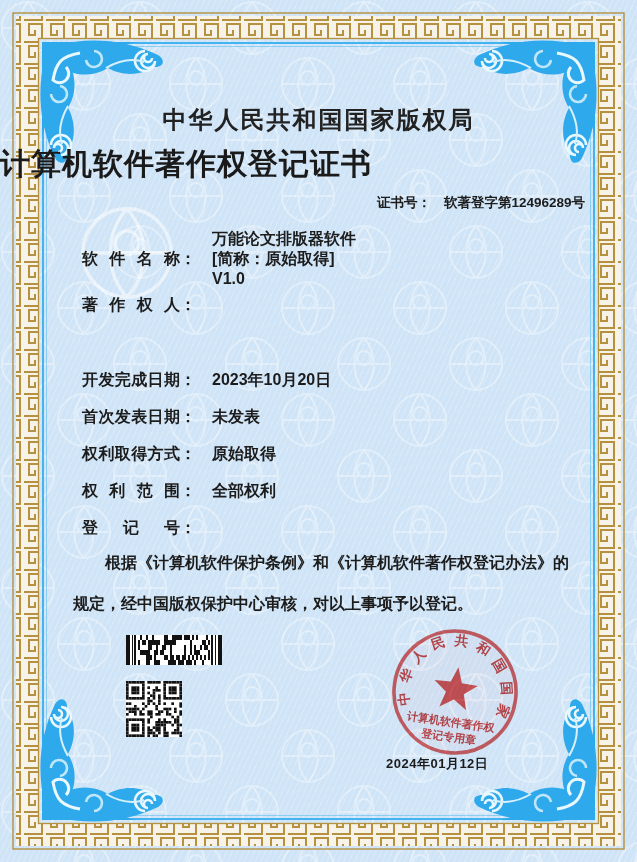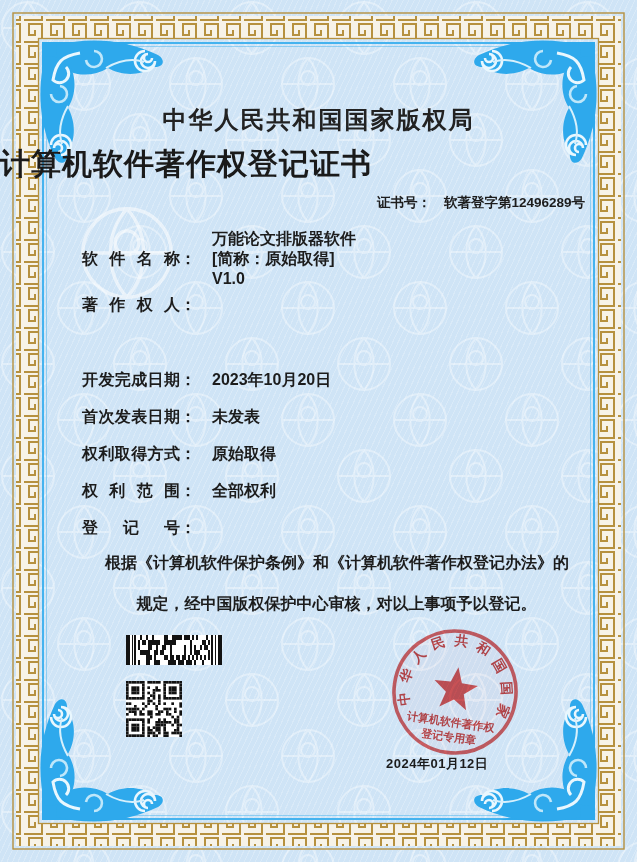--- a/index.html
+++ b/index.html
@@ -31,21 +31,21 @@
   }
   .row .lbl{width:98px;text-align:justify;text-align-last:justify;}
   .row .colon{width:16px;}
   .row .val{margin-left:16px;white-space:nowrap;}
   .statement{
     position:absolute;left:73px;top:554px;width:527px;
     font-size:16px;line-height:20px;font-weight:700;
     font-family:"Liberation Sans","DejaVu Sans",sans-serif;
   }
   .statement .s1{text-indent:32px;font-family:Liberation Mono, monospace;}
-  .statement .s2{margin-top:20px;text-align:center;}
+  .statement .s2{margin-top:20px;}
   .issue-date{
     position:absolute;left:386px;top:755px;font-size:13px;font-weight:700;letter-spacing:.5px;
     font-family:"Liberation Sans","DejaVu Sans",sans-serif;
   }
   .barcode{position:absolute;left:126px;top:635px;width:96px;height:30px;}
   .qrcode{position:absolute;left:126px;top:681px;width:56px;height:56px;}
   .seal{position:absolute;left:380px;top:621px;width:150px;height:150px;mix-blend-mode:multiply;opacity:.93;}
 </style>
 </head>
 <body>

